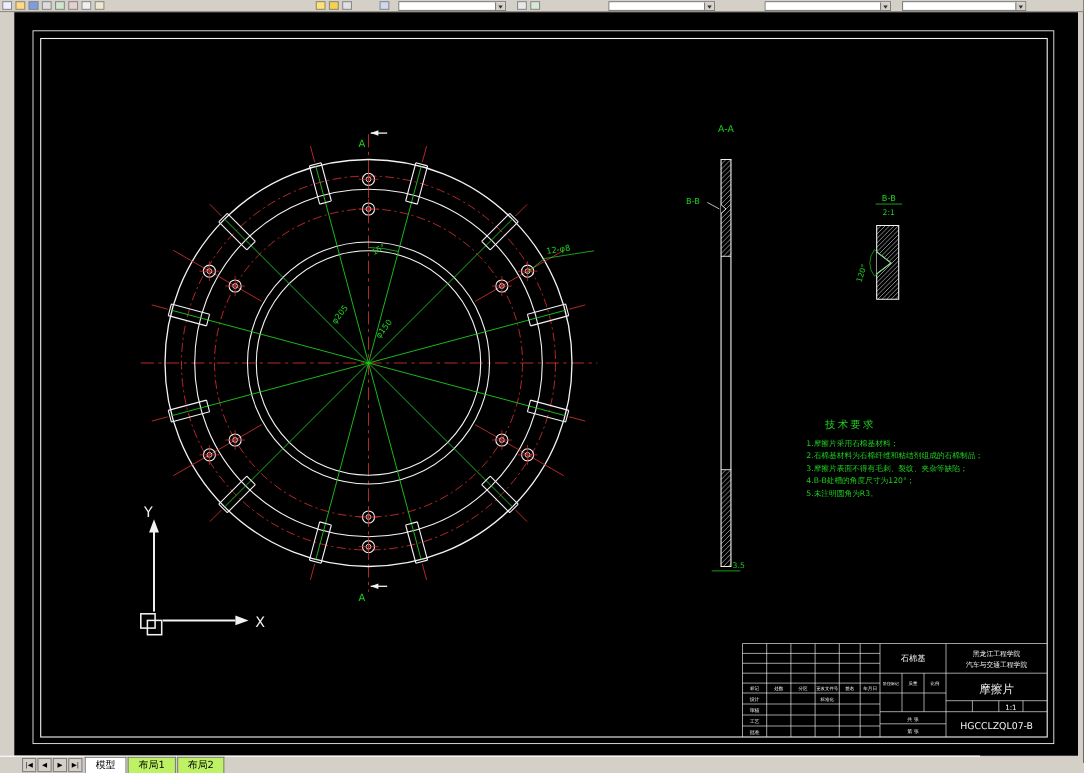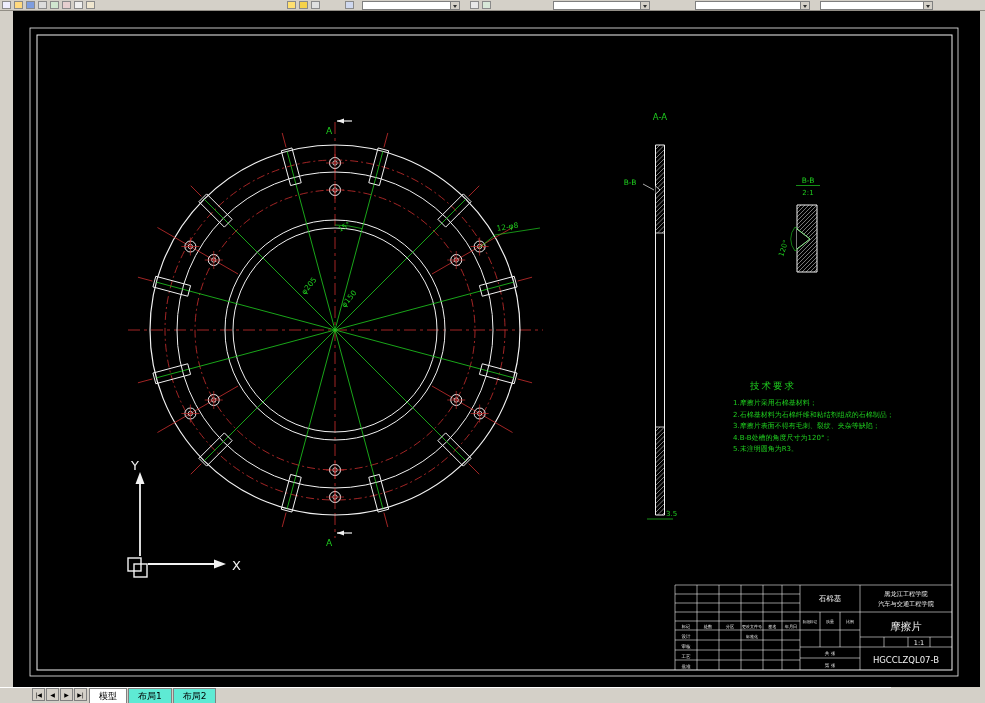--- a/index.html
+++ b/index.html
@@ -13,26 +13,26 @@
   #toolbar{position:absolute;top:0;left:0;width:985px;height:11px;background:var(--chrome);
     border-bottom:1px solid #928e86;z-index:5}
   .ti{position:absolute;top:1px;width:9px;height:8px;border:1px solid #8a8a8a;background:#e6efff}
   .combo{position:absolute;top:1px;height:9px;background:#ffffff;border:1px solid #7f7f7f;
     font-size:7px;line-height:7px;color:#000;padding:0 11px 0 2px;overflow:hidden;white-space:nowrap}
   .combo .arr{position:absolute;right:0;top:0;width:9px;height:100%;background:#d4d0c8;border-left:1px solid #7f7f7f}
   .combo .arr:after{content:"";position:absolute;left:2px;top:3px;border:2px solid transparent;border-top:3px solid #303030}
 
   
   #tabbar{position:absolute;bottom:0;left:0;width:891px;height:16px;background:var(--chrome);
-    border-top:1px solid #ffffff;display:flex;padding-left:32px;z-index:5;
+    border-top:1px solid #ffffff;display:flex;align-items:flex-end;padding-left:20px;z-index:5;
     font-size:9px;color:#000}
   .navbtn{width:13px;height:13px;border:1px solid #808080;background:#d4d0c8;font-size:6px;
     text-align:center;line-height:12px;margin-right:1px;margin-bottom:1px}
   .tab{height:15px;line-height:14px;padding:0 9px;border:1px solid #808080;border-bottom:none;
-    background:#5eead4;margin-left:1px}
+    background:#bef264;margin-left:1px}
   .tab.active{background:#ffffff}
 
   
   #cad{position:absolute;left:0;top:0;z-index:1}
   .wl{stroke:var(--line);fill:none}
   .rl{stroke:var(--center);fill:none}
   .gl{stroke:var(--dim);fill:none}
   .tl{stroke:var(--line);stroke-width:.6;fill:none}
   text{font-family:"DejaVu Sans","Liberation Sans",sans-serif}
   .gt{fill:var(--dim)}

